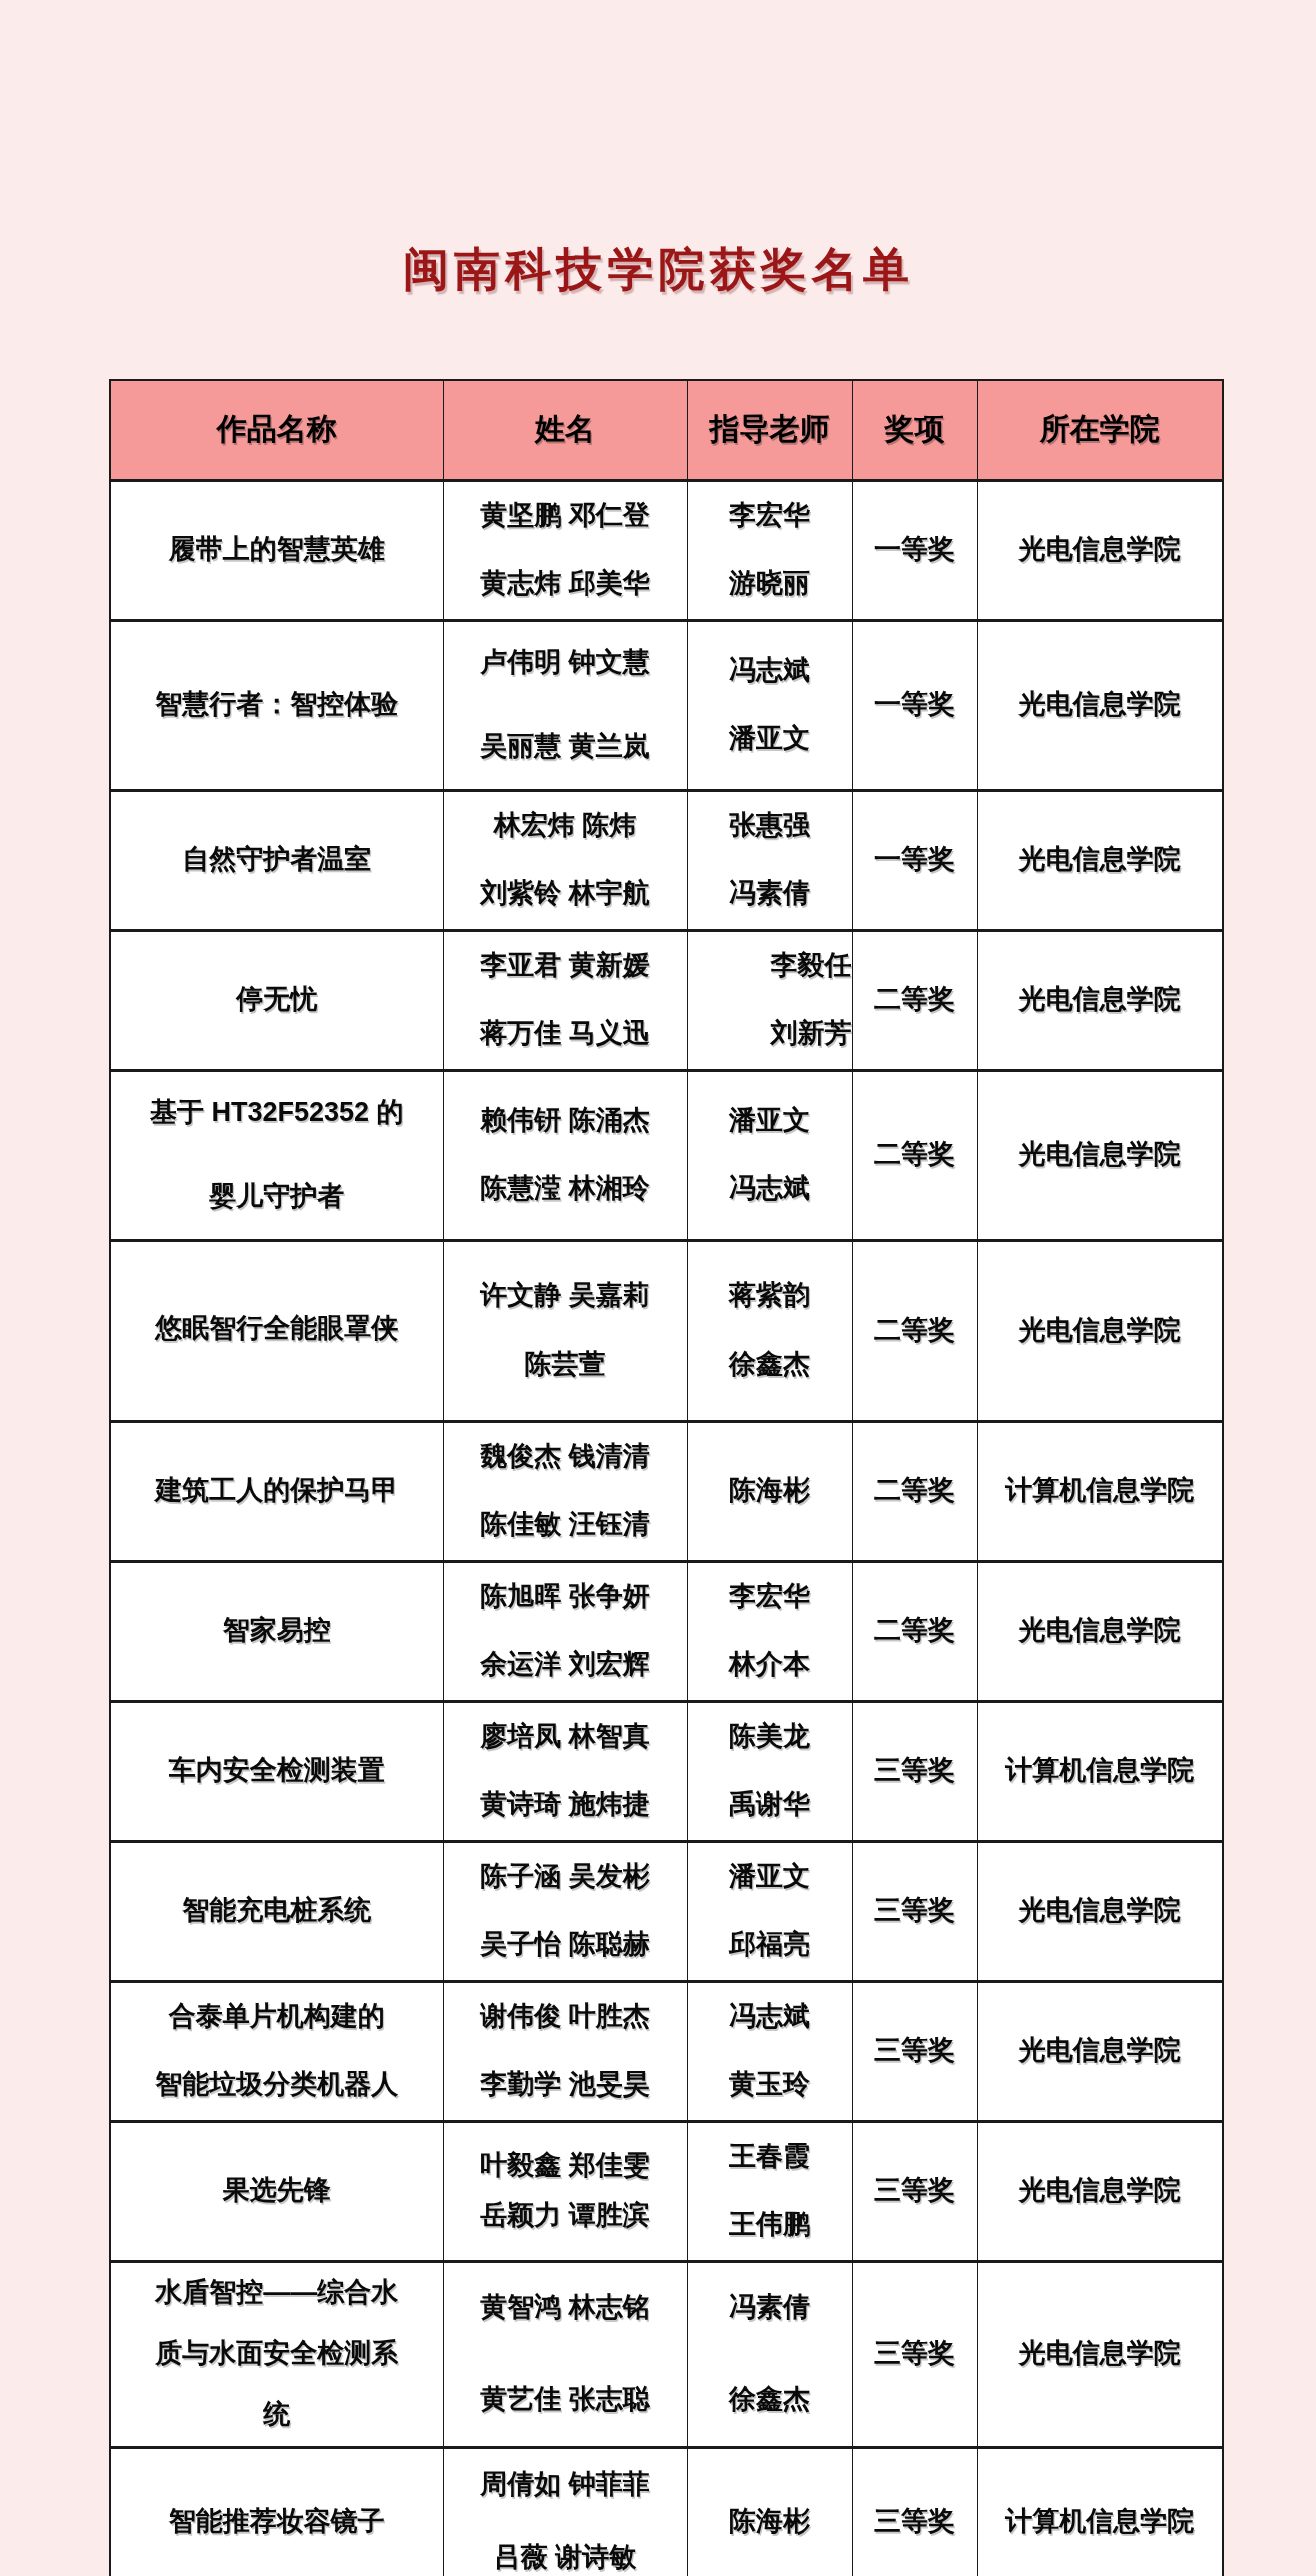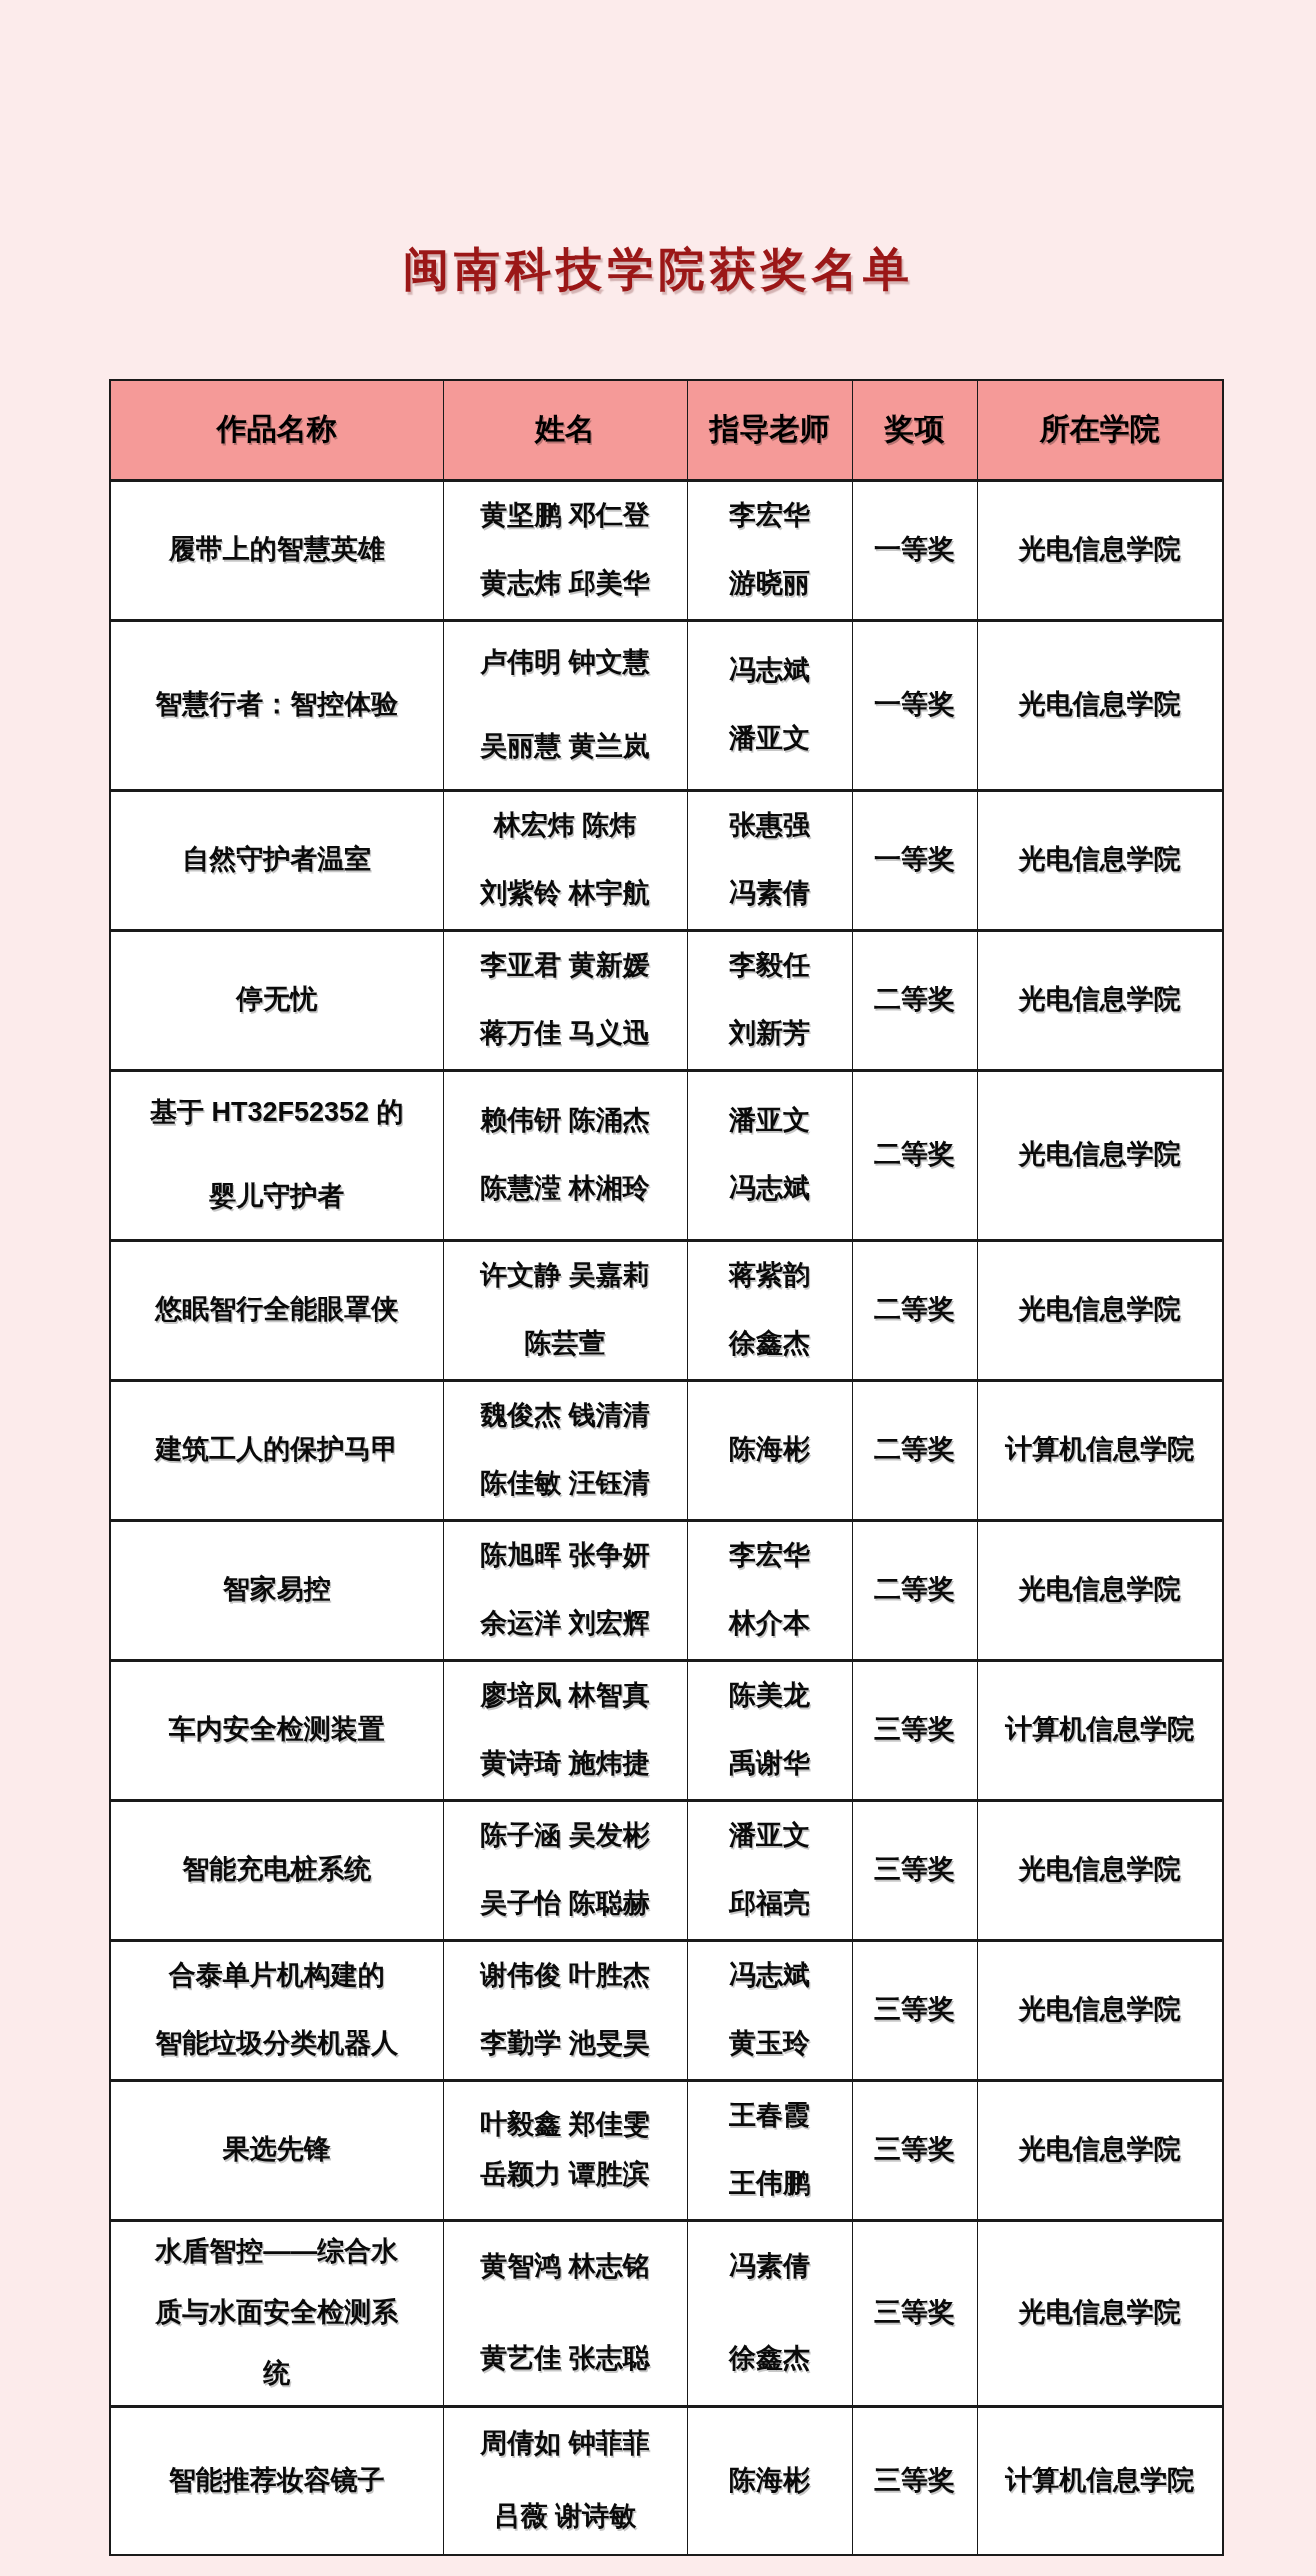--- a/index.html
+++ b/index.html
@@ -210,21 +210,21 @@
               <div class="cline">停无忧</div>
             </div>
           </td>
           <td>
             <div class="cflex" style="height: 137px;">
               <div class="cline">李亚君 黄新媛</div>
               <div class="cline">蒋万佳 马义迅</div>
             </div>
           </td>
           <td>
-            <div class="cflex" style="height: 137px;">
+            <div class="cflex" style="height: 137px; align-items: flex-end;">
               <div class="cline">李毅任</div>
               <div class="cline">刘新芳</div>
             </div>
           </td>
           <td>
             <div class="cflex" style="height: 137px;">
               <div class="cline">二等奖</div>
             </div>
           </td>
           <td>
@@ -258,21 +258,21 @@
             </div>
           </td>
           <td>
             <div class="cflex" style="height: 137px;">
               <div class="cline">光电信息学院</div>
             </div>
           </td>
         </tr>
         <tr style="height: 140px;">
           <td>
-            <div class="cflex" style="height: 137px;">
+            <div class="cflex" style="height: 178px; font-family: Liberation Mono, monospace;">
               <div class="cline">悠眠智行全能眼罩侠</div>
             </div>
           </td>
           <td>
             <div class="cflex" style="height: 137px;">
               <div class="cline">许文静 吴嘉莉</div>
               <div class="cline">陈芸萱</div>
             </div>
           </td>
           <td>

